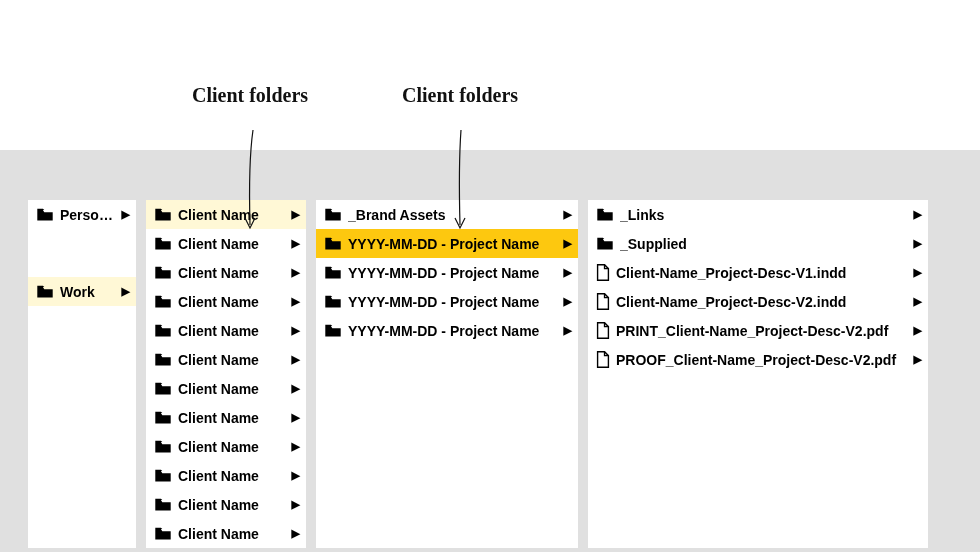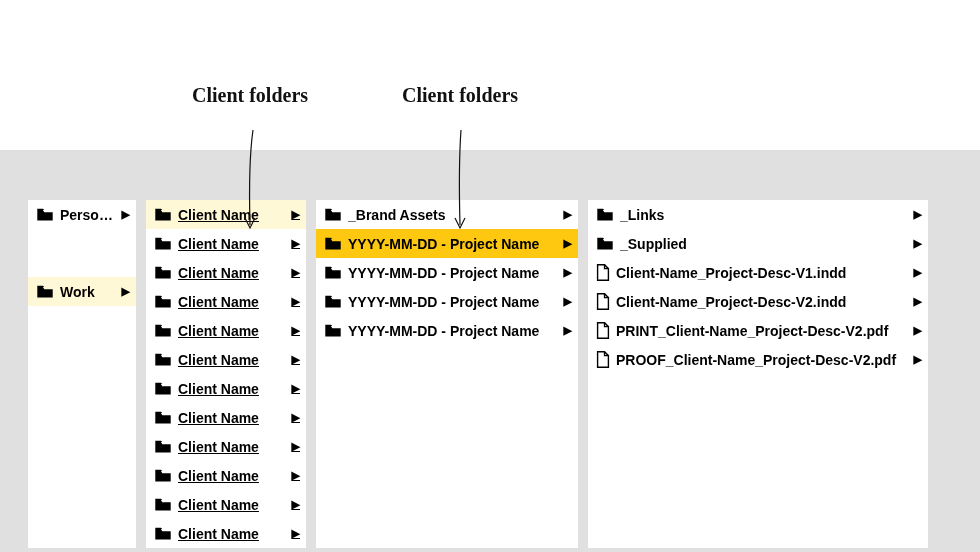--- a/index.html
+++ b/index.html
@@ -39,21 +39,21 @@
     display: flex;
     gap: 10px;
     padding: 0 20px 0 28px;
   }
   .column {
     background: #fff;
     display: flex;
     flex-direction: column;
   }
   .col1 { width: 108px; gap: 48px; }
-  .col2 { width: 160px; text-decoration: underline; }
+  .col2 { width: 160px; }
   .col3 { width: 262px; }
   .col4 { width: 340px; }
   .row {
     display: flex;
     align-items: center;
     height: 29px;
     padding: 0 6px 0 8px;
     gap: 6px;
     font-weight: 700;
     font-size: 14px;

